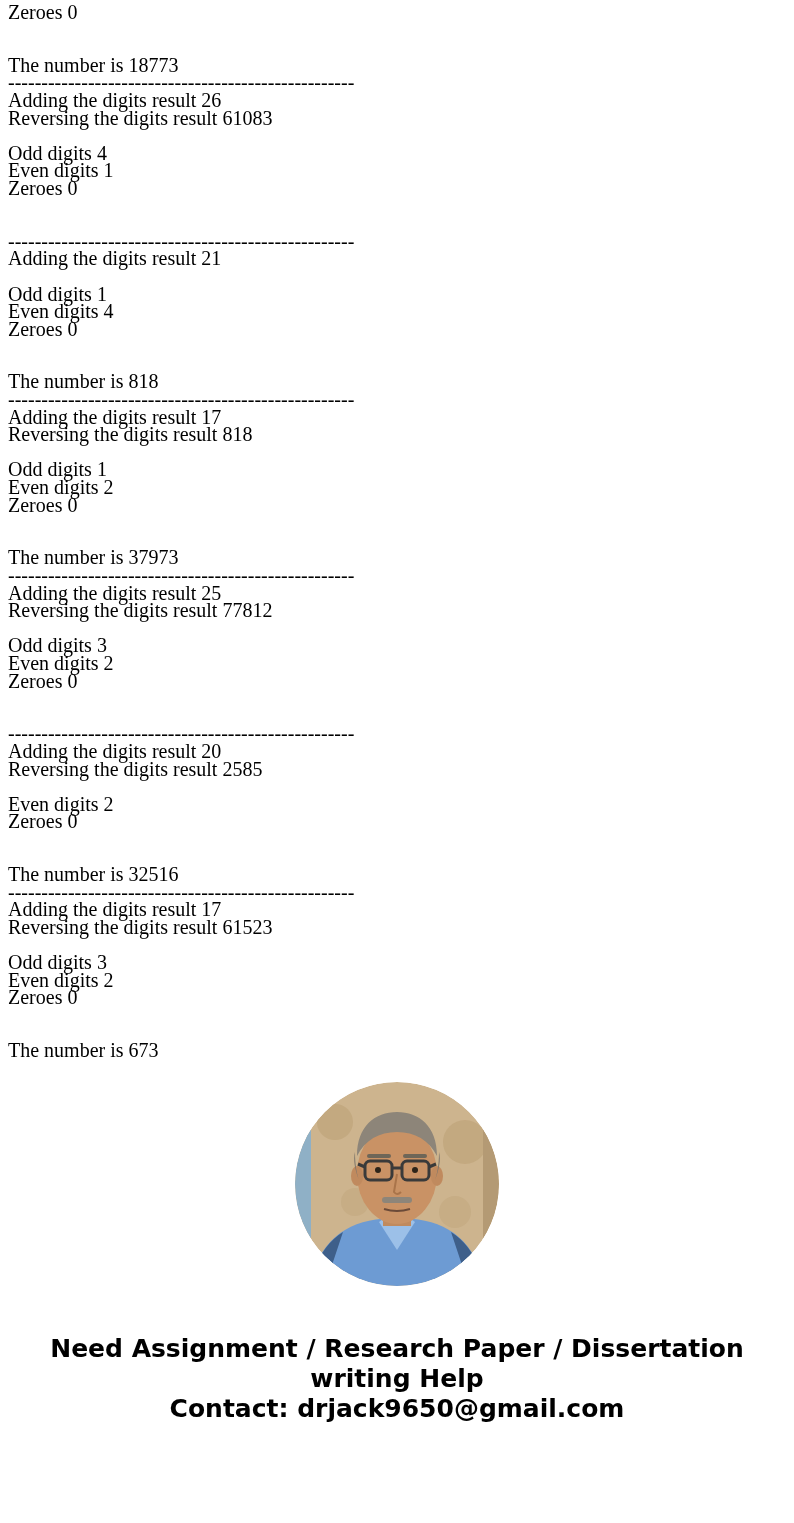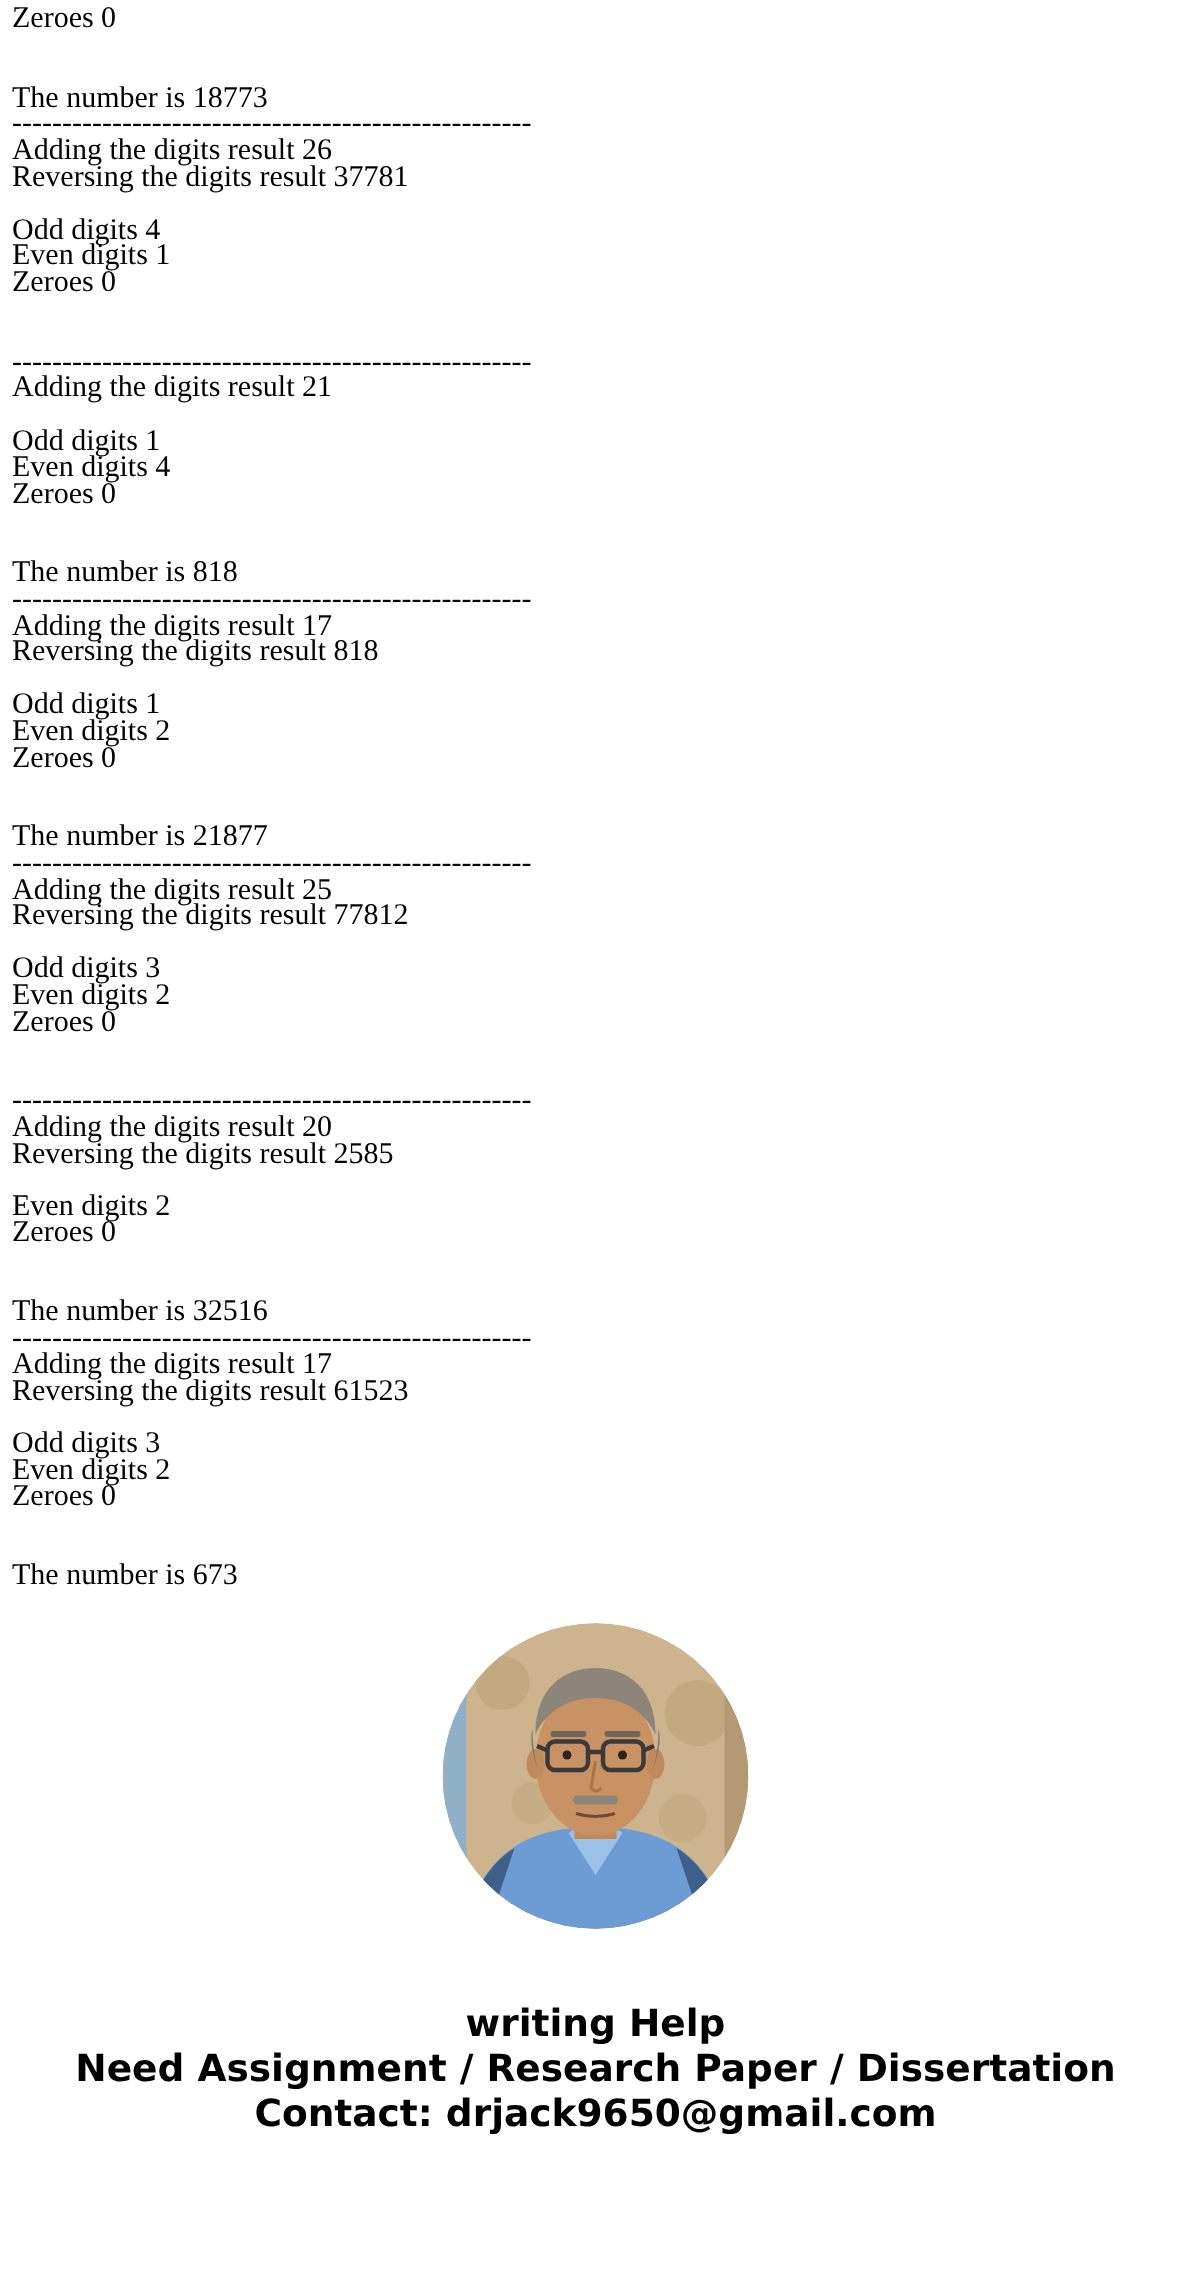--- a/index.html
+++ b/index.html
@@ -50,21 +50,21 @@
 </head>
 <body>
 
 <div class="console">
     <div class="line">Zeroes 0</div>
     <div class="line"></div>
     <div class="line"></div>
     <div class="line">The number is 18773</div>
     <div class="line">----------------------------------------------------</div>
     <div class="line">Adding the digits result 26</div>
-    <div class="line">Reversing the digits result 37781</div>
+    <div class="line">Reversing the digits result 61083</div>
     <div class="line"></div>
     <div class="line">Odd digits 4</div>
     <div class="line">Even digits 1</div>
     <div class="line">Zeroes 0</div>
     <div class="line"></div>
     <div class="line"></div>
     <div class="line">----------------------------------------------------</div>
     <div class="line">Adding the digits result 21</div>
     <div class="line"></div>
     <div class="line">Odd digits 1</div>
@@ -75,21 +75,21 @@
     <div class="line">The number is 818</div>
     <div class="line">----------------------------------------------------</div>
     <div class="line">Adding the digits result 17</div>
     <div class="line">Reversing the digits result 818</div>
     <div class="line"></div>
     <div class="line">Odd digits 1</div>
     <div class="line">Even digits 2</div>
     <div class="line">Zeroes 0</div>
     <div class="line"></div>
     <div class="line"></div>
-    <div class="line">The number is 21877</div>
+    <div class="line">The number is 37973</div>
     <div class="line">----------------------------------------------------</div>
     <div class="line">Adding the digits result 25</div>
     <div class="line">Reversing the digits result 77812</div>
     <div class="line"></div>
     <div class="line">Odd digits 3</div>
     <div class="line">Even digits 2</div>
     <div class="line">Zeroes 0</div>
     <div class="line"></div>
     <div class="line"></div>
     <div class="line">----------------------------------------------------</div>
@@ -165,16 +165,16 @@
 
         <rect x="87" y="115" width="30" height="6" rx="3" fill="#8d8579"></rect>
 
         <path d="M89,127 Q102,131 115,127" stroke="#6b4a38" stroke-width="2" fill="none"></path>
       </g>
     </svg>
   </span>
 </div>
 
 <div class="footer">
+  <div class="heading-line">Need Assignment / Research Paper / Dissertation</div>
   <div class="heading-line">writing Help</div>
-  <div class="heading-line">Need Assignment / Research Paper / Dissertation</div>
   <div class="heading-line">Contact: drjack9650@gmail.com</div>
 </div>
 
 </body></html>

